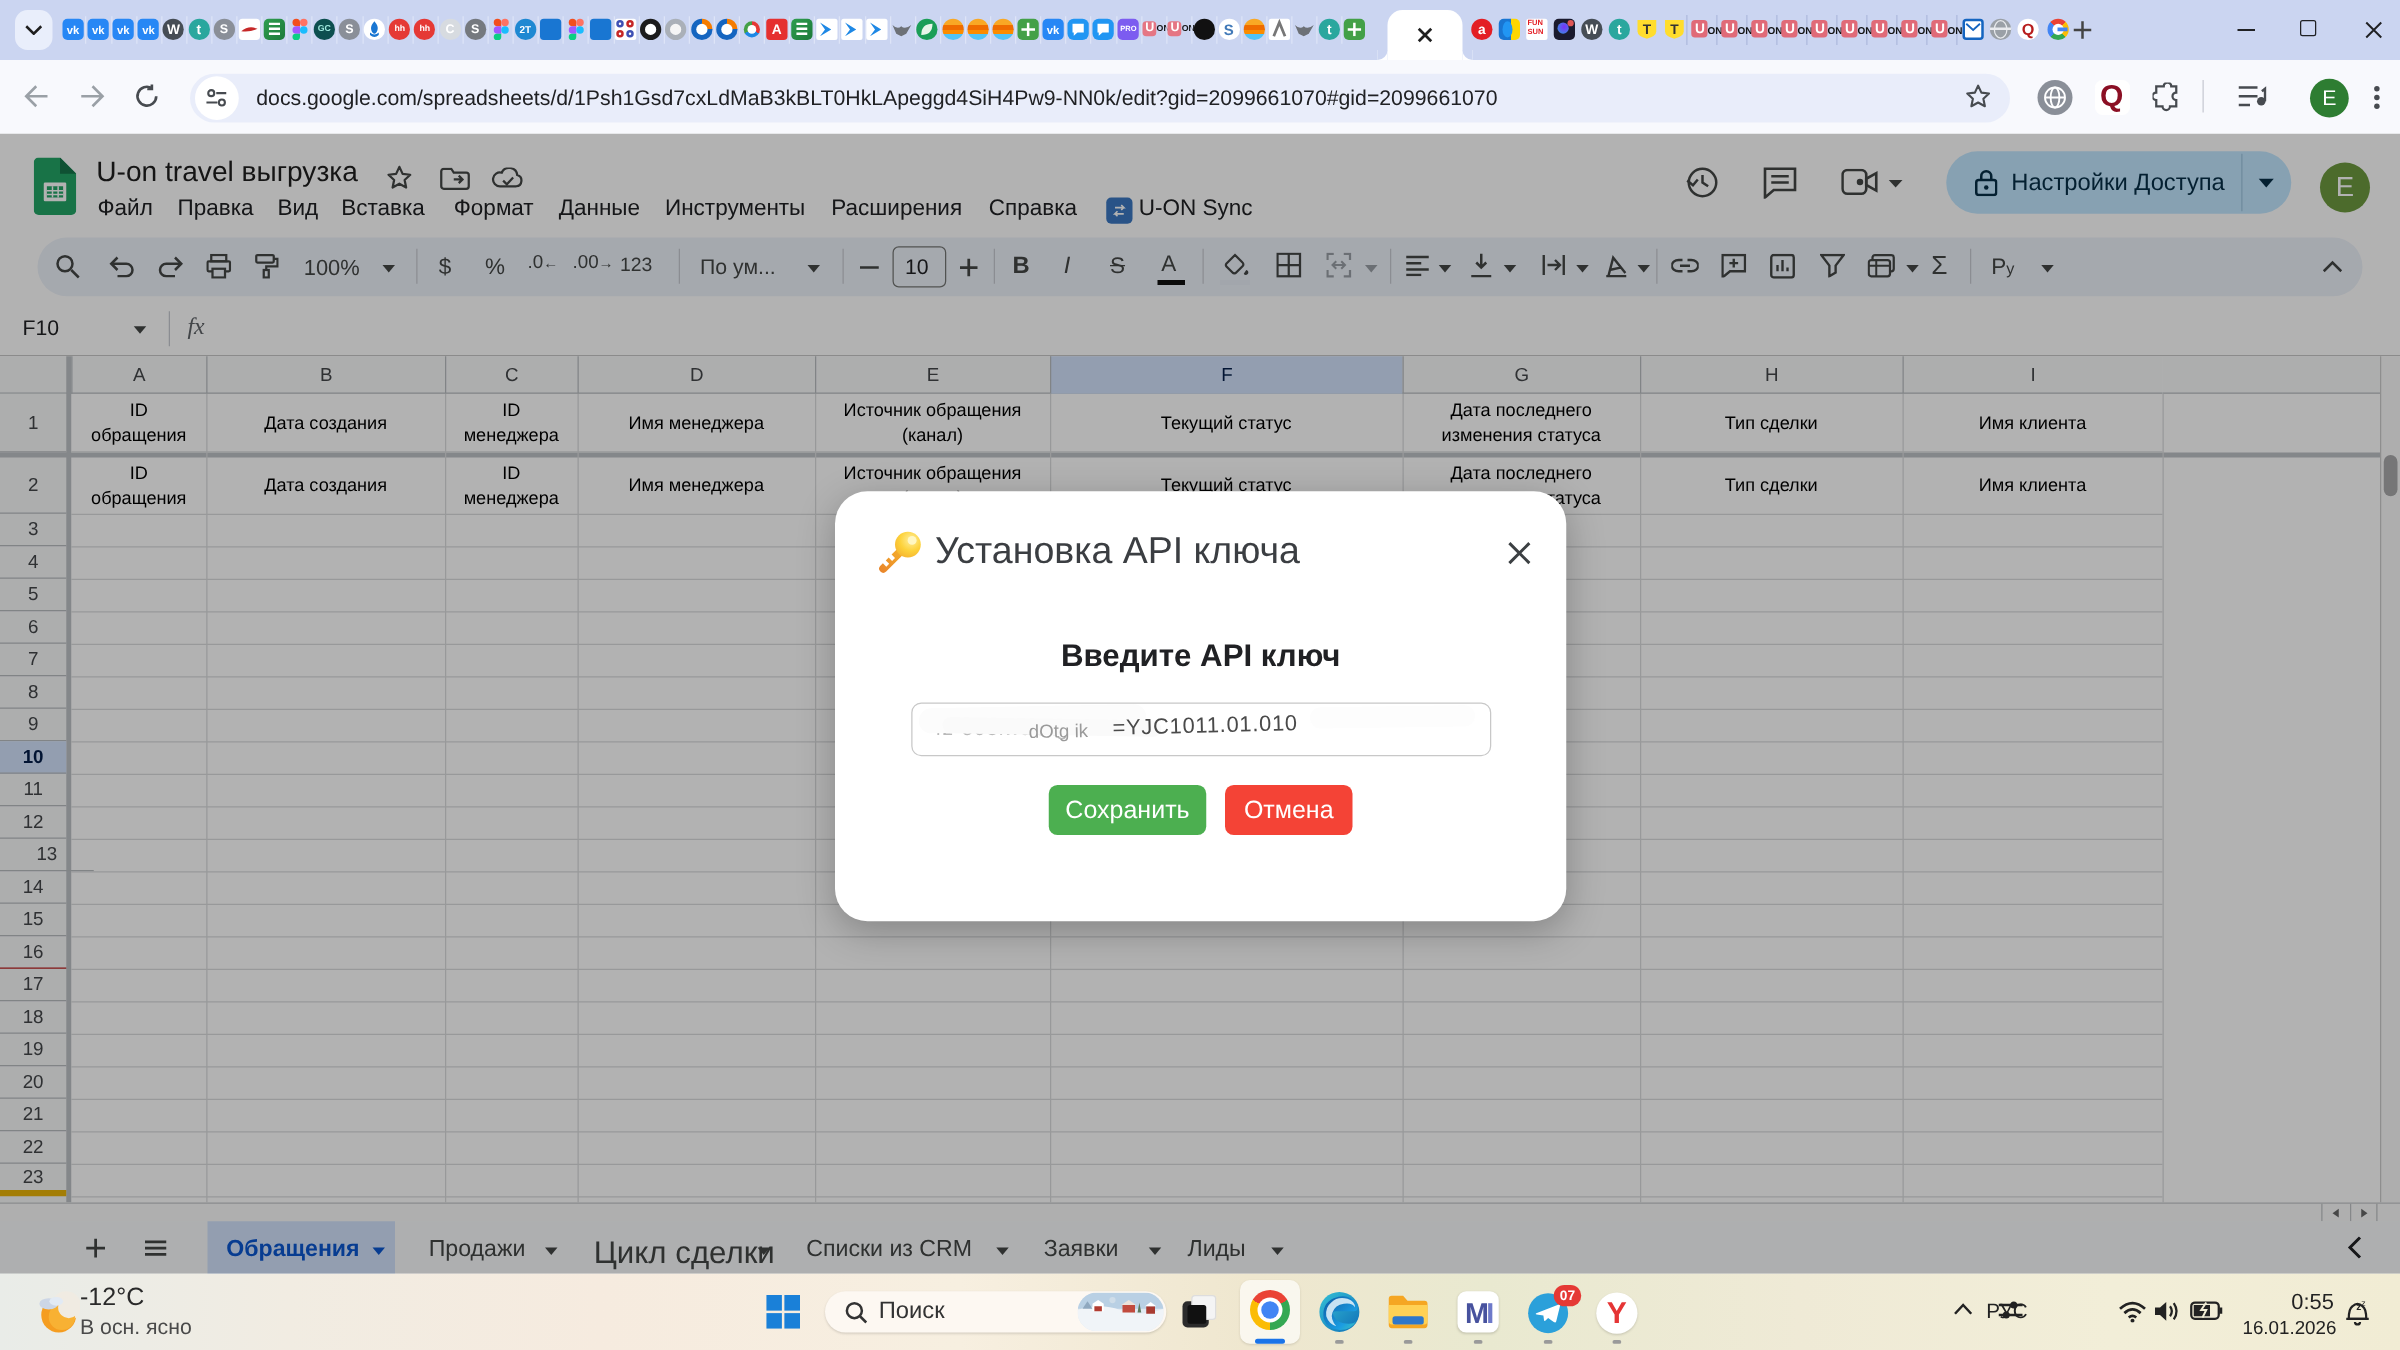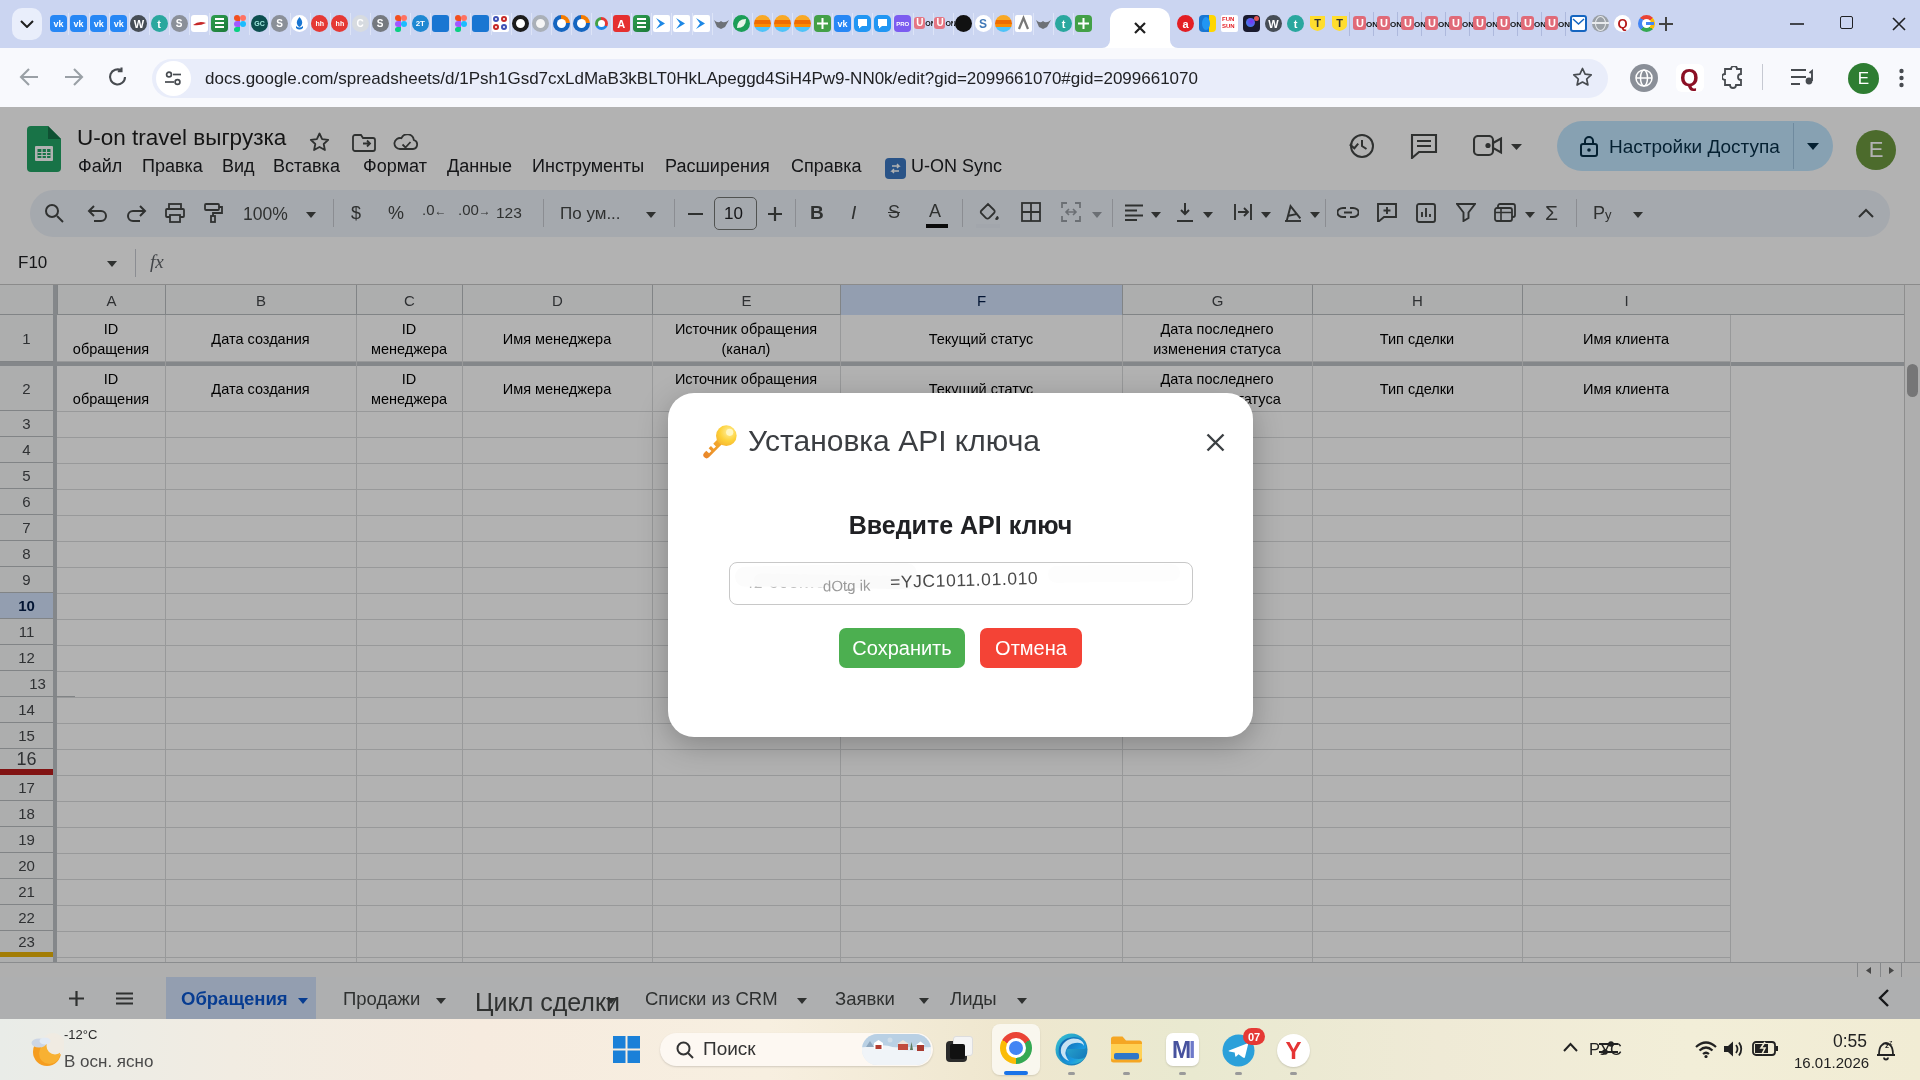--- a/index.html
+++ b/index.html
@@ -788,21 +788,21 @@
 <div class="ab flex" style="left:0;top:382px;width:53px;height:26px;background:transparent;border-bottom:1px solid #b9bdc1;font-size:15px;font-weight:normal;color:#44474a">6</div>
 <div class="ab flex" style="left:0;top:408px;width:53px;height:26px;background:transparent;border-bottom:1px solid #b9bdc1;font-size:15px;font-weight:normal;color:#44474a">7</div>
 <div class="ab flex" style="left:0;top:434px;width:53px;height:26px;background:transparent;border-bottom:1px solid #b9bdc1;font-size:15px;font-weight:normal;color:#44474a">8</div>
 <div class="ab flex" style="left:0;top:460px;width:53px;height:26px;background:transparent;border-bottom:1px solid #b9bdc1;font-size:15px;font-weight:normal;color:#44474a">9</div>
 <div class="ab flex" style="left:0;top:486px;width:53px;height:26px;background:#d3e3fd;border-bottom:1px solid #b9bdc1;font-size:15px;font-weight:bold;color:#041e49">10</div>
 <div class="ab flex" style="left:0;top:512px;width:53px;height:26px;background:transparent;border-bottom:1px solid #b9bdc1;font-size:15px;font-weight:normal;color:#44474a">11</div>
 <div class="ab flex" style="left:0;top:538px;width:53px;height:26px;background:transparent;border-bottom:1px solid #b9bdc1;font-size:15px;font-weight:normal;color:#44474a">12</div>
 <div class="ab flex" style="left:0;top:564px;width:75px;height:26px;background:transparent;border-bottom:1px solid #b9bdc1;font-size:15px;font-weight:normal;color:#44474a">13</div>
 <div class="ab flex" style="left:0;top:590px;width:53px;height:26px;background:transparent;border-bottom:1px solid #b9bdc1;font-size:15px;font-weight:normal;color:#44474a">14</div>
 <div class="ab flex" style="left:0;top:616px;width:53px;height:26px;background:transparent;border-bottom:1px solid #b9bdc1;font-size:15px;font-weight:normal;color:#44474a">15</div>
-<div class="ab flex" style="left:0;top:642px;width:53px;height:26px;background:transparent;border-bottom:6px solid #b91c1c;font-size:18px;font-weight:normal;color:#44474a">16</div>
+<div class="ab flex" style="left:0;top:642px;width:53px;height:26px;background:transparent;border-bottom:1px solid #b91c1c;font-size:15px;font-weight:normal;color:#44474a">16</div>
 <div class="ab flex" style="left:0;top:668px;width:53px;height:26px;background:transparent;border-bottom:1px solid #b9bdc1;font-size:15px;font-weight:normal;color:#44474a">17</div>
 <div class="ab flex" style="left:0;top:694px;width:53px;height:26px;background:transparent;border-bottom:1px solid #b9bdc1;font-size:15px;font-weight:normal;color:#44474a">18</div>
 <div class="ab flex" style="left:0;top:720px;width:53px;height:26px;background:transparent;border-bottom:1px solid #b9bdc1;font-size:15px;font-weight:normal;color:#44474a">19</div>
 <div class="ab flex" style="left:0;top:746px;width:53px;height:26px;background:transparent;border-bottom:1px solid #b9bdc1;font-size:15px;font-weight:normal;color:#44474a">20</div>
 <div class="ab flex" style="left:0;top:772px;width:53px;height:26px;background:transparent;border-bottom:1px solid #b9bdc1;font-size:15px;font-weight:normal;color:#44474a">21</div>
 <div class="ab flex" style="left:0;top:798px;width:53px;height:26px;background:transparent;border-bottom:1px solid #b9bdc1;font-size:15px;font-weight:normal;color:#44474a">22</div>
 <div class="ab flex" style="left:0;top:824px;width:53px;height:26px;background:transparent;border-bottom:5px solid #eab308;font-size:15px;font-weight:normal;color:#44474a">23</div>
 <div class="ab" style="left:165px;top:208px;width:1px;height:647px;background:#dadcdd"></div>
 <div class="ab" style="left:356px;top:208px;width:1px;height:647px;background:#dadcdd"></div>
 <div class="ab" style="left:462px;top:208px;width:1px;height:647px;background:#dadcdd"></div>
@@ -937,21 +937,21 @@
 </div>
 <div class="ab" style="left:0;top:1019px;width:1920px;height:61px;background:linear-gradient(90deg,#e9ece8 0%,#f1ece2 12%,#f6ebdf 25%,#f7efe0 40%,#efe7cf 52%,#e9e9d0 62%,#efead6 75%,#f2eed8 88%,#f1ecd4 100%)">
 <svg class="ab" style="left:26px;top:13px" width="38" height="36">
         <circle cx="21" cy="20" r="14" fill="#f59d20"></circle>
         <circle cx="27" cy="13" r="12" fill="#f0ebe2"></circle>
         <circle cx="23.5" cy="21.5" r="10.5" fill="#f8b133"></circle>
         <circle cx="29" cy="14" r="8.5" fill="#f0ebe2"></circle>
         <ellipse cx="13" cy="11" rx="7.5" ry="4.5" fill="#ccd6e6"></ellipse>
         <ellipse cx="19" cy="9" rx="5.5" ry="3.5" fill="#e2eaf4"></ellipse>
       </svg>
-<span class="ab" style="left:64px;top:8px;font-size:13px;color:#2a2a2a">-12°C</span>
+<span class="ab" style="left:64px;top:8px;font-size:20px;color:#2a2a2a">-12°C</span>
 <span class="ab" style="left:64px;top:33px;font-size:17px;color:#4a4a4a">В осн. ясно</span>
 <svg class="ab" style="left:613px;top:17px" width="27" height="27">
         <rect x="0" y="0" width="12.5" height="12.5" fill="#1a80d8"></rect>
         <rect x="14.5" y="0" width="12.5" height="12.5" fill="#1a80d8"></rect>
         <rect x="0" y="14.5" width="12.5" height="12.5" fill="#1a80d8"></rect>
         <rect x="14.5" y="14.5" width="12.5" height="12.5" fill="#1a80d8"></rect>
       </svg>
 <div class="ab" style="left:660px;top:14px;width:273px;height:33px;border-radius:17px;background:#fdf8f2;box-shadow:0 1px 2px rgba(0,0,0,0.15)"></div>
 <svg class="ab" style="left:676px;top:22px" width="18" height="18">
         <circle cx="7.5" cy="7.5" r="6" fill="none" stroke="#333" stroke-width="2"></circle>

